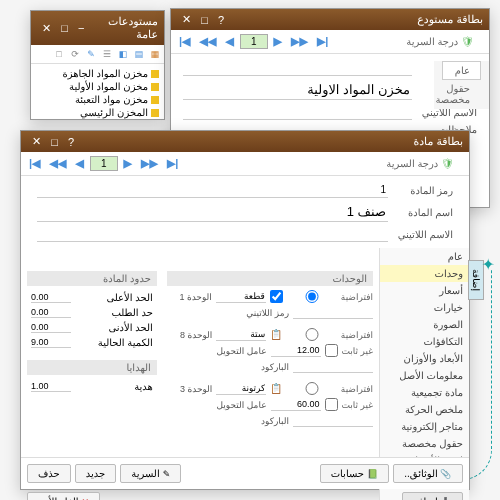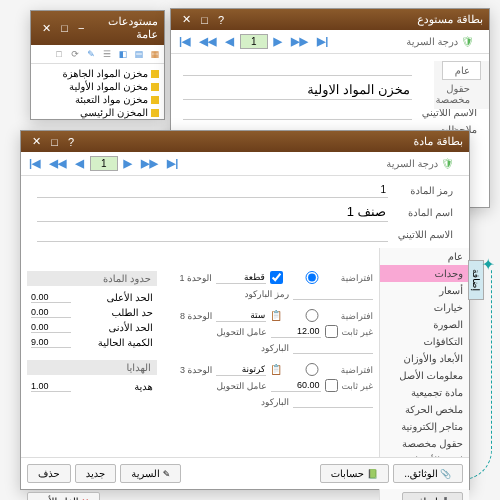--- a/index.html
+++ b/index.html
@@ -15,21 +15,21 @@
 .toolbar .privacy { font-size: 10px; color: #666; }
 .form-row { display: flex; align-items: center; padding: 2px 8px; gap: 5px; }
 .form-row label { min-width: 60px; text-align: right; color: #555; }
 .form-row input { flex: 1; border: none; border-bottom: 1px solid #ccc; padding: 2px; text-align: right; background: transparent; }
 .form-row input.big { font-size: 13px; }
 .section-tabs { display: flex; border-bottom: 1px solid #ccc; padding: 0 8px; margin-top: 4px; }
 .section-tabs .tab { padding: 3px 10px; border: 1px solid transparent; cursor: pointer; color: #666; }
 .section-tabs .tab.active { border: 1px solid #ccc; border-bottom: 1px solid #fff; background: #fff; margin-bottom: -1px; }
 .side-list { position: absolute; right: 0; top: 0; width: 90px; background: #f9f9f9; border-left: 1px solid #ddd; height: 100%; }
 .side-list .item { padding: 3px 6px; cursor: pointer; color: #444; }
-.side-list .item.active { background: #f9a8d4; text-align: right; }
+.side-list .item.active { background: #fef9c3; text-align: right; }
 .content-area { position: relative; height: 280px; }
 .main-panel { margin-right: 90px; padding: 6px; display: flex; gap: 10px; }
 .col { flex: 1; margin-top: 17px; }
 .group-title { background: #e8e8e8; padding: 2px 6px; font-size: 10px; text-align: right; margin-bottom: 4px; color: #666; }
 .unit-row { display: flex; align-items: center; gap: 4px; margin-bottom: 3px; }
 .unit-row label { min-width: 45px; text-align: right; color: #555; font-size: 9px; }
 .unit-row input { border: none; border-bottom: 1px solid #ccc; padding: 1px; text-align: right; width: 50px; font-size: 9px; background: transparent; }
 .unit-row input[type="checkbox"] { width: auto; }
 .unit-row .radio-lbl { font-size: 9px; color: #666; }
 .limit-row { display: flex; justify-content: space-between; padding: 2px 4px; }
@@ -211,30 +211,31 @@
         <div class="item">الأبعاد والأوزان</div>
         <div class="item">معلومات الأصل</div>
         <div class="item">مادة تجميعية</div>
         <div class="item">ملخص الحركة</div>
         <div class="item">متاجر إلكترونية</div>
         <div class="item">حقول مخصصة</div>
         <div class="item">لائحة الأسعار</div>
       </div>
     <div class="main-panel">
       <div class="col" style="flex:1.4">
+        <div class="group-title">الوحدات</div>
         <div class="unit-row">
             <span class="radio-lbl">افتراضية</span>
             <input type="radio" checked="" style="">
             <input type="checkbox" checked="" style="">
             <input value="قطعة" style="">
             <label>الوحدة 1</label>
           </div>
         <div class="unit-row">
             <input style="width: 80px;">
-            <label>رمز الباركود</label>
+            <label>رمز اللاتيني</label>
           </div>
         <div style="height:6px"></div>
         <div class="unit-row">
             <span class="radio-lbl">افتراضية</span>
             <input type="radio" style="">
             <span style="color:#aaa">📋</span>
             <input value="ستة" style="">
             <label>الوحدة 8</label>
           </div>
         <div class="unit-row">

